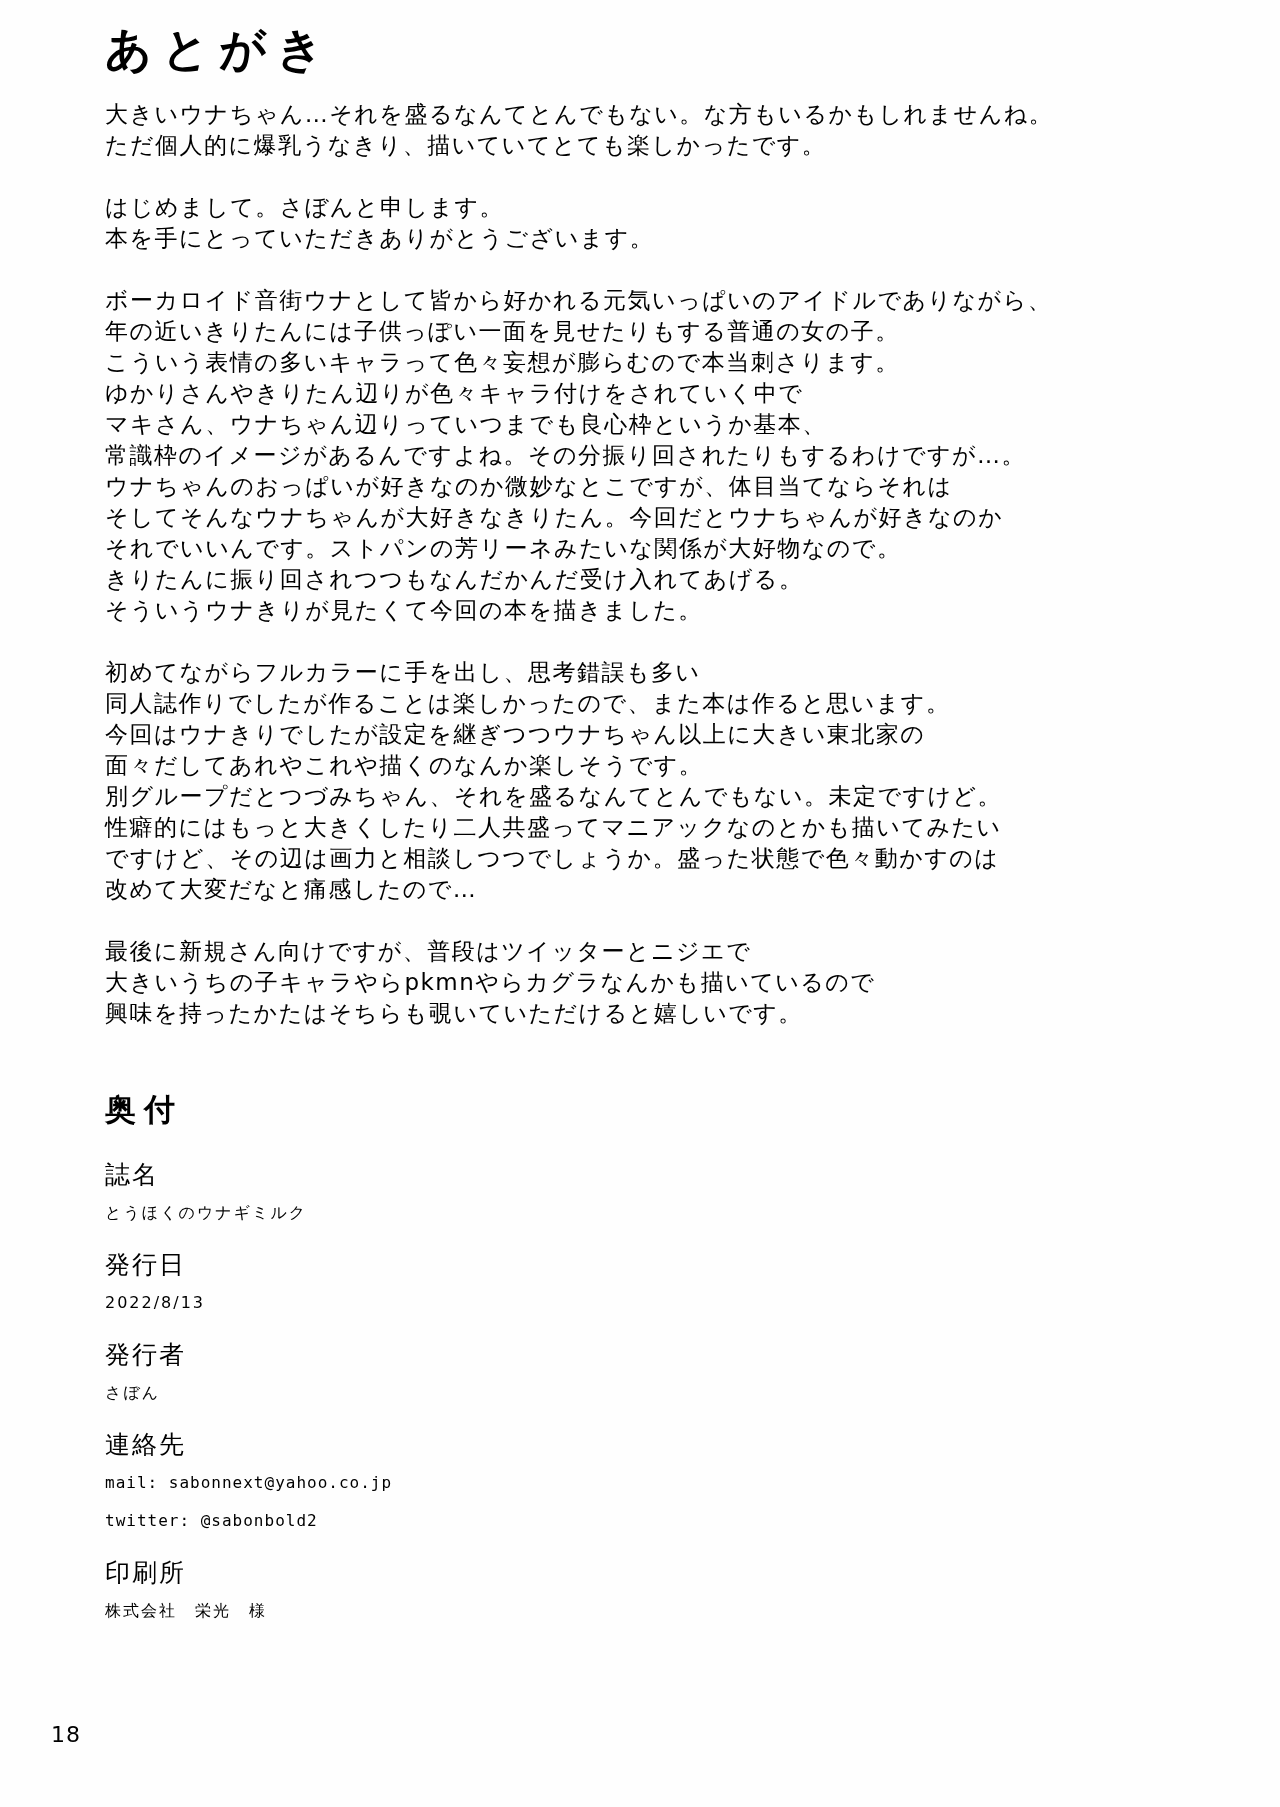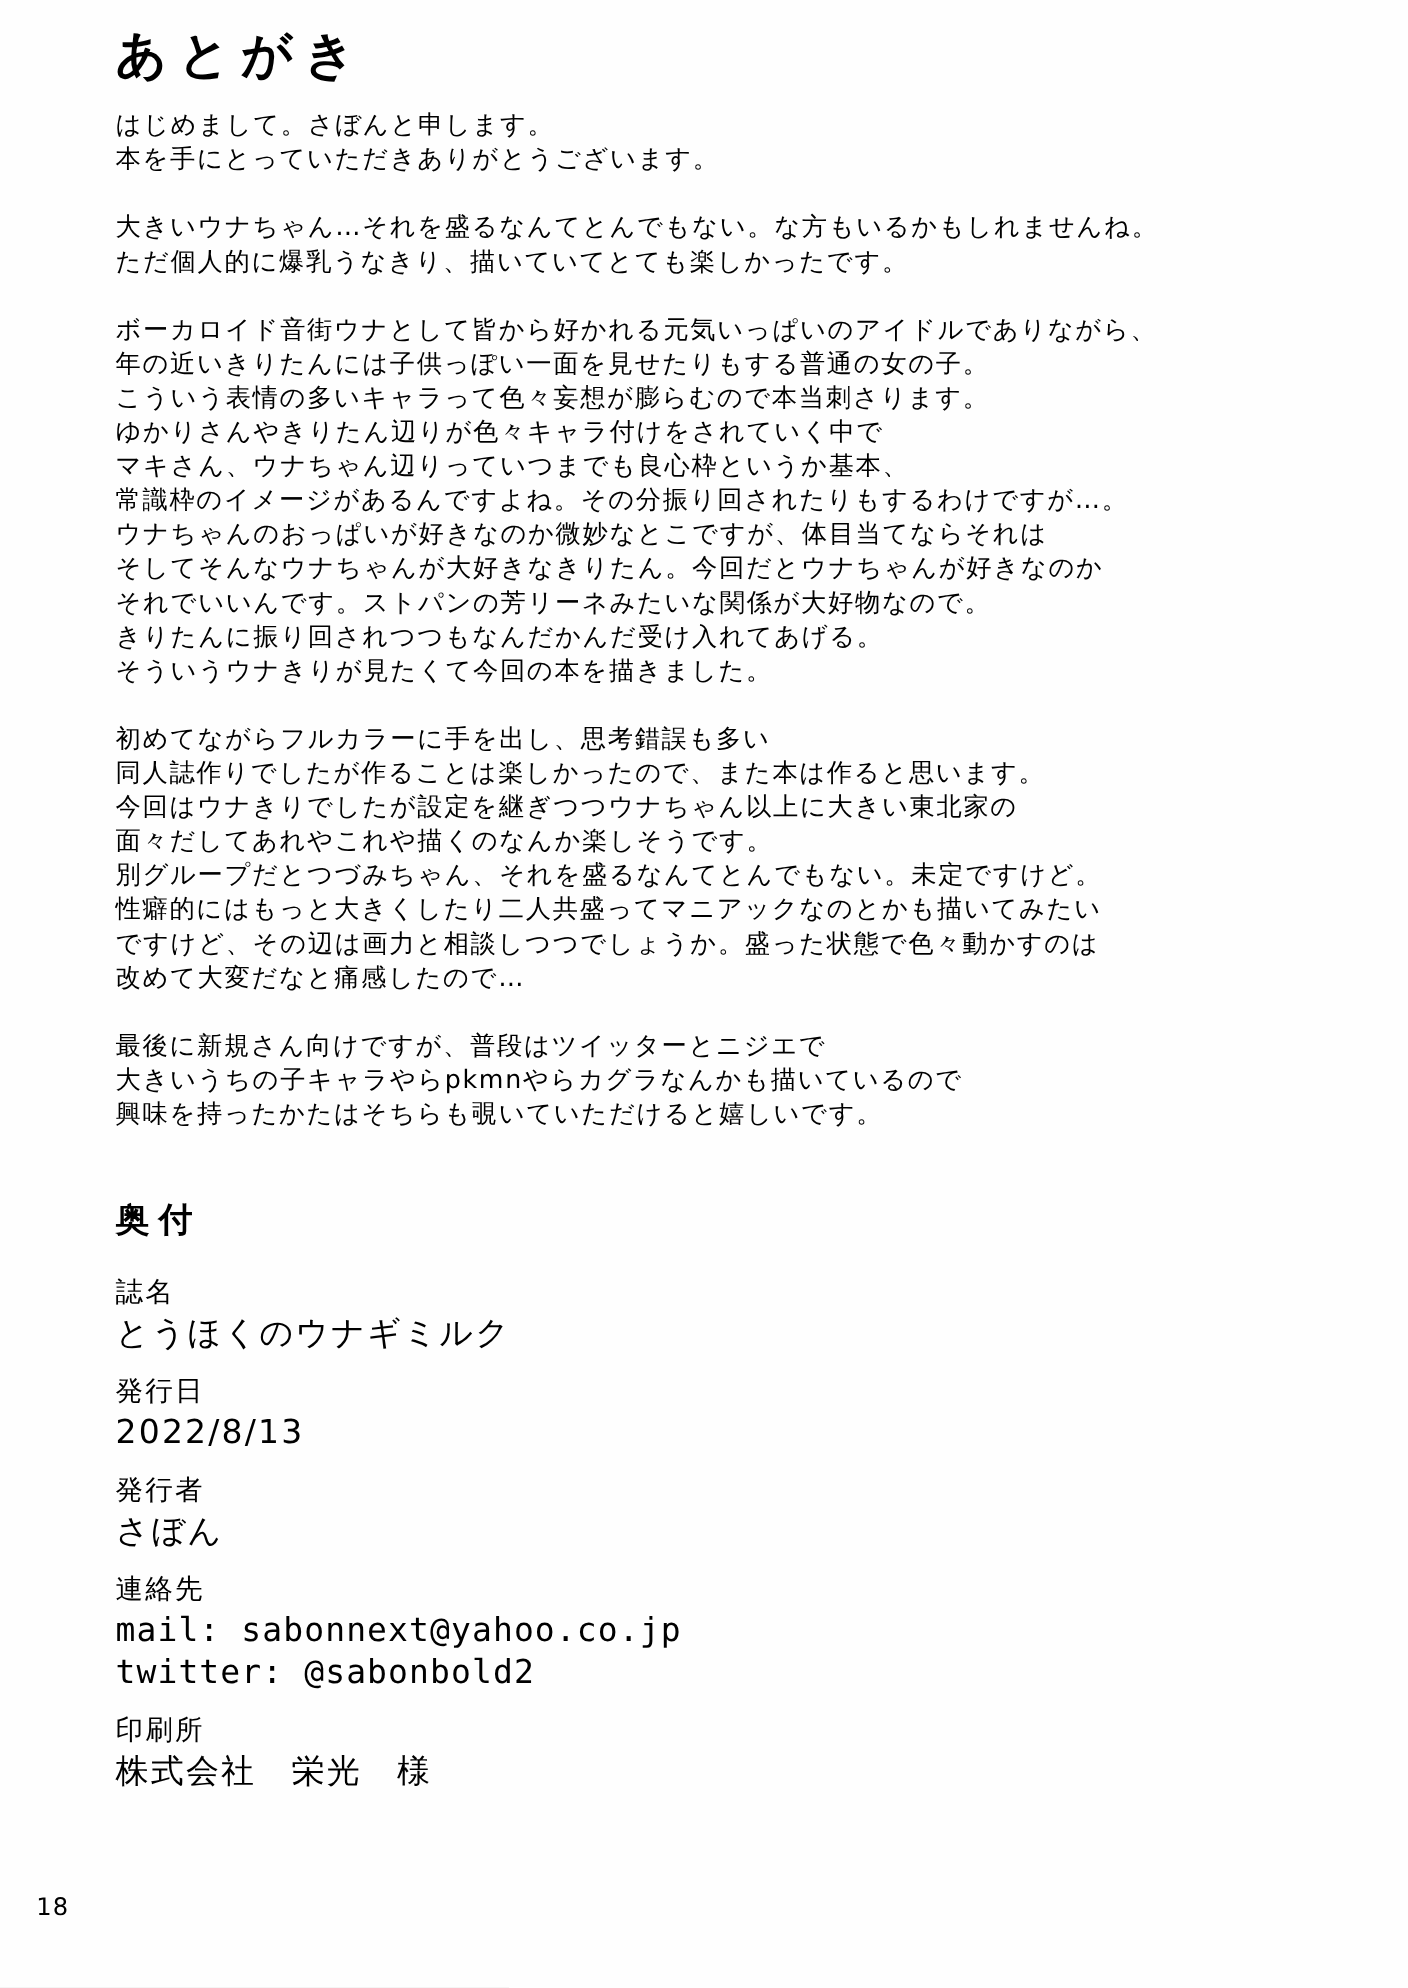--- a/index.html
+++ b/index.html
@@ -48,53 +48,53 @@
   }
   .entry {
     margin: 0 0 14px 0;
   }
   .entry-label {
     font-size: 25px;
     line-height: 38px;
     letter-spacing: 2px;
   }
   .entry-value {
-    font-size: 30px;
+    font-size: 16px;
     line-height: 38px;
     letter-spacing: 2px;
     white-space: nowrap;
   }
   .entry-value.latin {
     font-family: "DejaVu Sans Mono", monospace;
     letter-spacing: 1px;
   }
   .page-number {
     position: absolute;
-    left: 33px;
+    left: 51px;
     top: 1722px;
     font-size: 22px;
     letter-spacing: 1px;
   }
 </style>
 </head>
 <body>
 
 <div class="page">
   <div class="content">
 
     <h1 class="afterword-title">あとがき</h1>
 
     <div class="para">
-      <div class="line">はじめまして。さぼんと申します。</div>
-      <div class="line">本を手にとっていただきありがとうございます。</div>
+      <div class="line">大きいウナちゃん…それを盛るなんてとんでもない。な方もいるかもしれませんね。</div>
+      <div class="line">ただ個人的に爆乳うなきり、描いていてとても楽しかったです。</div>
     </div>
 
     <div class="para">
-      <div class="line">大きいウナちゃん…それを盛るなんてとんでもない。な方もいるかもしれませんね。</div>
-      <div class="line">ただ個人的に爆乳うなきり、描いていてとても楽しかったです。</div>
+      <div class="line">はじめまして。さぼんと申します。</div>
+      <div class="line">本を手にとっていただきありがとうございます。</div>
     </div>
 
     <div class="para">
       <div class="line">ボーカロイド音街ウナとして皆から好かれる元気いっぱいのアイドルでありながら、</div>
       <div class="line">年の近いきりたんには子供っぽい一面を見せたりもする普通の女の子。</div>
       <div class="line">こういう表情の多いキャラって色々妄想が膨らむので本当刺さります。</div>
       <div class="line">ゆかりさんやきりたん辺りが色々キャラ付けをされていく中で</div>
       <div class="line">マキさん、ウナちゃん辺りっていつまでも良心枠というか基本、</div>
       <div class="line">常識枠のイメージがあるんですよね。その分振り回されたりもするわけですが…。</div>
       <div class="line">ウナちゃんのおっぱいが好きなのか微妙なとこですが、体目当てならそれは</div>

